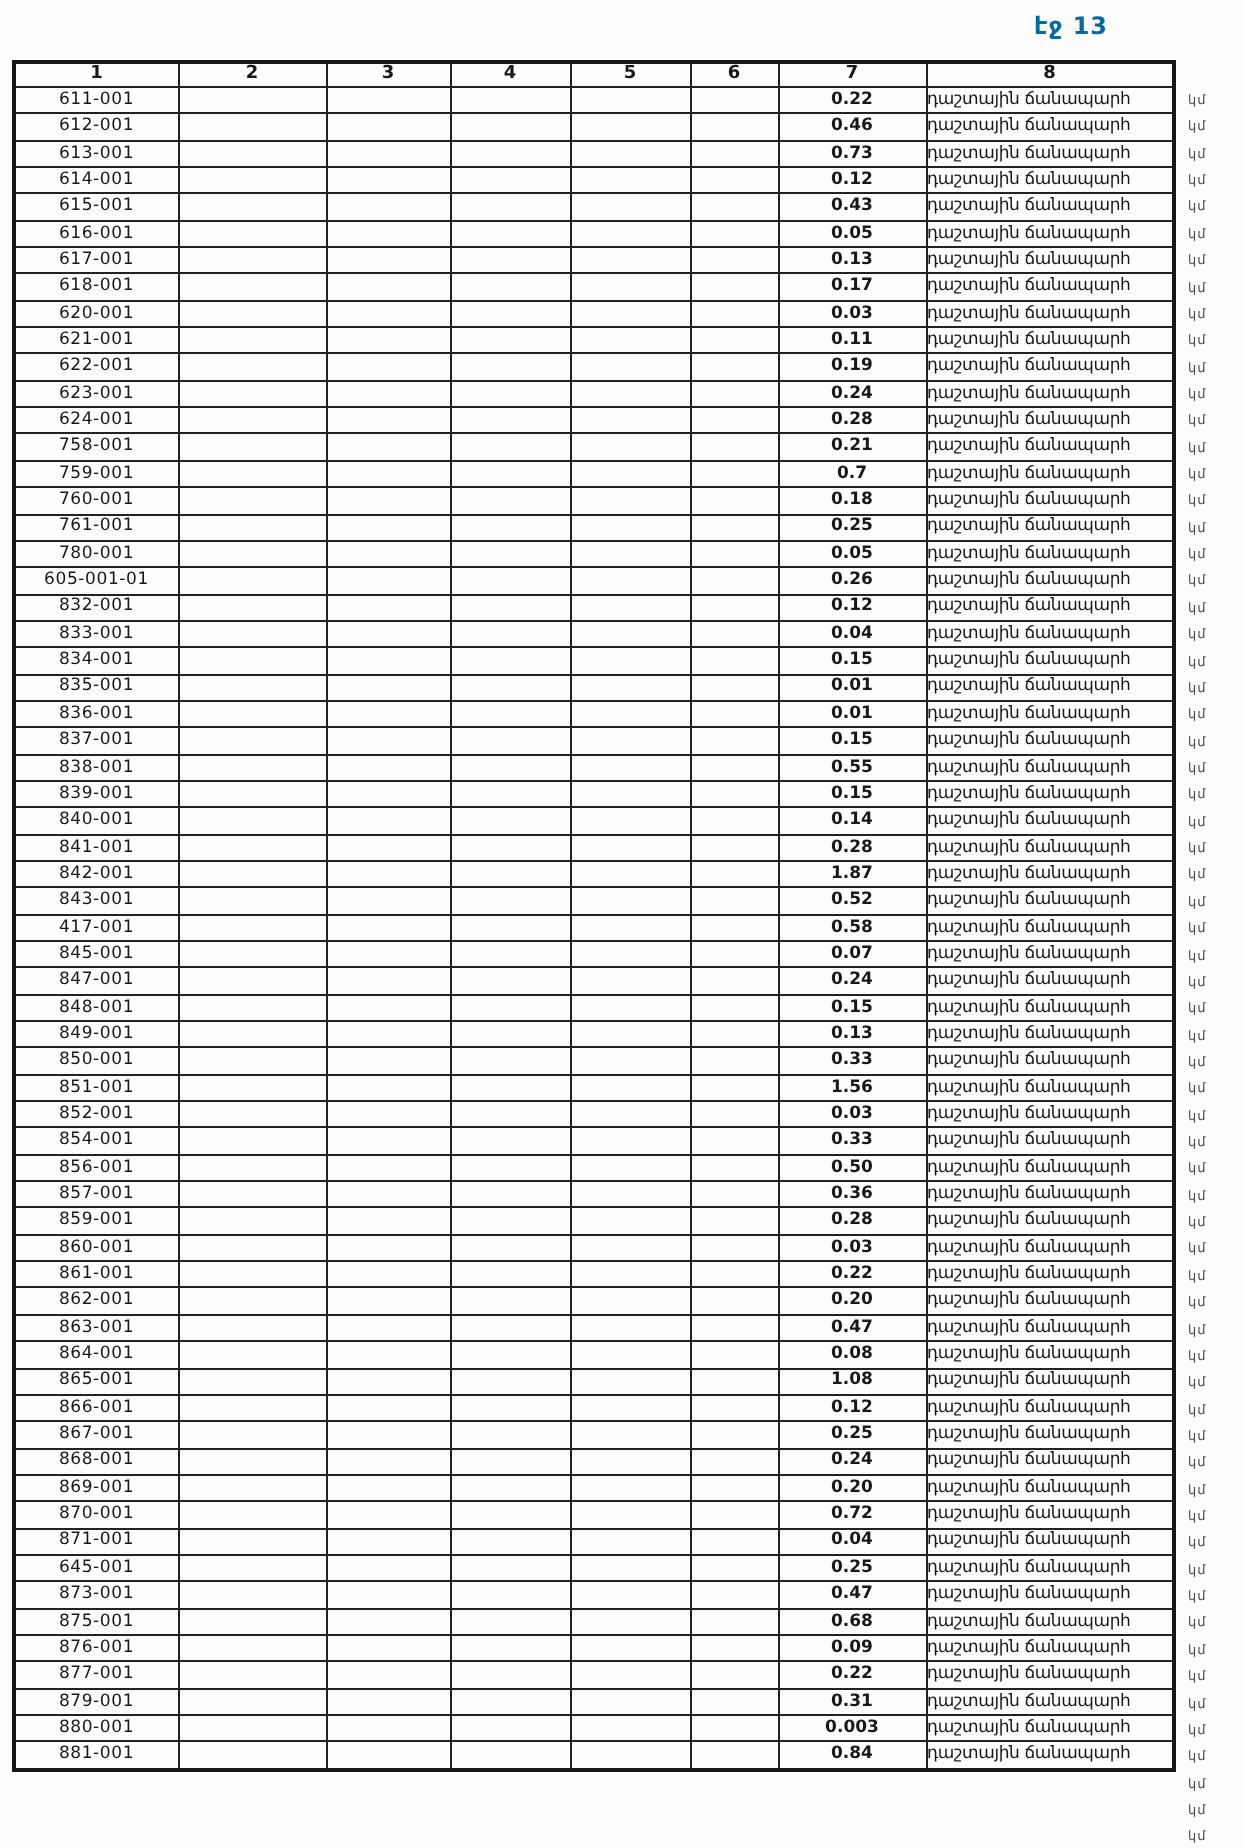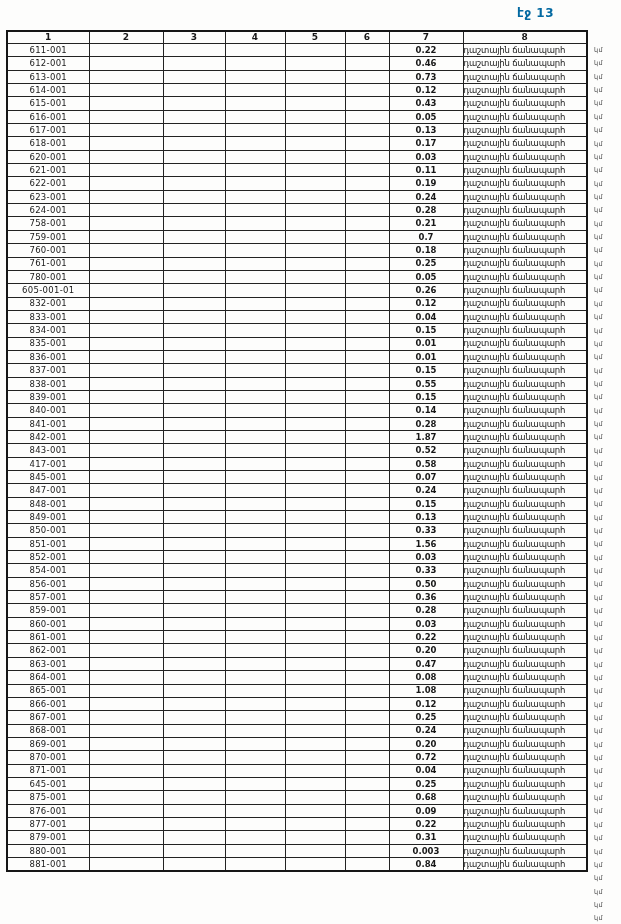--- a/index.html
+++ b/index.html
@@ -642,20 +642,30 @@
         <td class="c-code">645-001</td>
         <td></td>
         <td></td>
         <td></td>
         <td></td>
         <td></td>
         <td class="c-val">0.25</td>
         <td class="c-desc">դաշտային ճանապարհ</td>
       </tr>
       <tr>
+        <td class="c-code">873-001</td>
+        <td></td>
+        <td></td>
+        <td></td>
+        <td></td>
+        <td></td>
+        <td class="c-val">0.47</td>
+        <td class="c-desc">դաշտային ճանապարհ</td>
+      </tr>
+      <tr>
         <td class="c-code">875-001</td>
         <td></td>
         <td></td>
         <td></td>
         <td></td>
         <td></td>
         <td class="c-val">0.68</td>
         <td class="c-desc">դաշտային ճանապարհ</td>
       </tr>
       <tr>

